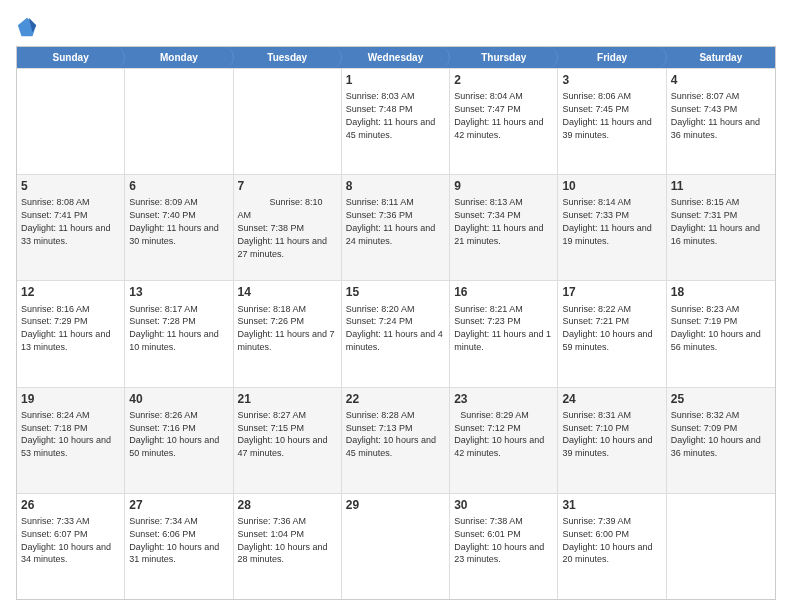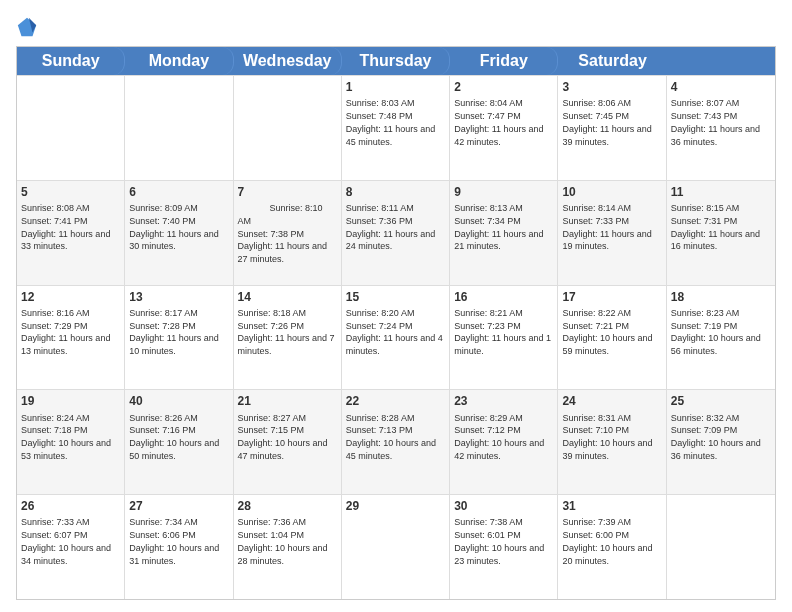--- a/index.html
+++ b/index.html
@@ -66,21 +66,21 @@
       flex-direction: column;
       border: 1px solid #ccc;
     }
     .cal-header {
       display: grid;
       grid-template-columns: repeat(7, 1fr);
       background: #4a7fc1;
     }
     .cal-header-cell {
       color: #fff;
-      font-size: 16px;
+      font-size: 10px;
       font-weight: bold;
       text-align: center;
       padding: 5px 2px;
       border-right: 1px solid #5a8fd1;
       border-radius: 12px;
     }
     .cal-header-cell:last-child { border-right: none; }
     .cal-body {
       flex: 1;
       display: flex;
@@ -134,20 +134,21 @@
     <div class="title-block">
       <div class="month-title"></div>
       <div class="location-title"></div>
     </div>
   </div>
 
   <div class="calendar">
     <div class="cal-header">
     <div class="cal-header-cell">Sunday</div>
         <div class="cal-header-cell">Monday</div>
+        <div class="cal-header-cell">Tuesday</div>
         <div class="cal-header-cell">Wednesday</div>
         <div class="cal-header-cell">Thursday</div>
         <div class="cal-header-cell">Friday</div>
         <div class="cal-header-cell">Saturday</div>
       </div>
     <div class="cal-body">
     <div class="cal-row">
           <div class="cal-cell empty"></div>
           <div class="cal-cell empty"></div>
           <div class="cal-cell empty"></div>
@@ -216,21 +217,21 @@
 Daylight: 10 hours and 53 minutes.</span></div>
           <div class="cal-cell shaded"><span class="day-num">40</span><span class="cell-text" style="white-space: pre-line; margin-top: 36px;">Sunrise: 8:26 AM
 Sunset: 7:16 PM
 Daylight: 10 hours and 50 minutes.</span></div>
           <div class="cal-cell shaded"><span class="day-num">21</span><span class="cell-text" style="white-space: pre-line;">Sunrise: 8:27 AM
 Sunset: 7:15 PM
 Daylight: 10 hours and 47 minutes.</span></div>
           <div class="cal-cell shaded"><span class="day-num">22</span><span class="cell-text" style="white-space: pre-line;">Sunrise: 8:28 AM
 Sunset: 7:13 PM
 Daylight: 10 hours and 45 minutes.</span></div>
-          <div class="cal-cell shaded"><span class="day-num">23</span><span class="cell-text" style="white-space: pre-line;">Sunrise: 8:29 AM
+          <div class="cal-cell shaded"><span class="day-num">23</span><span class="cell-text" style="white-space: pre-line; margin-left: 6px;">Sunrise: 8:29 AM
 Sunset: 7:12 PM
 Daylight: 10 hours and 42 minutes.</span></div>
           <div class="cal-cell shaded"><span class="day-num">24</span><span class="cell-text" style="white-space: pre-line;">Sunrise: 8:31 AM
 Sunset: 7:10 PM
 Daylight: 10 hours and 39 minutes.</span></div>
           <div class="cal-cell shaded"><span class="day-num">25</span><span class="cell-text" style="white-space: pre-line;">Sunrise: 8:32 AM
 Sunset: 7:09 PM
 Daylight: 10 hours and 36 minutes.</span></div>
         </div>
         <div class="cal-row">

